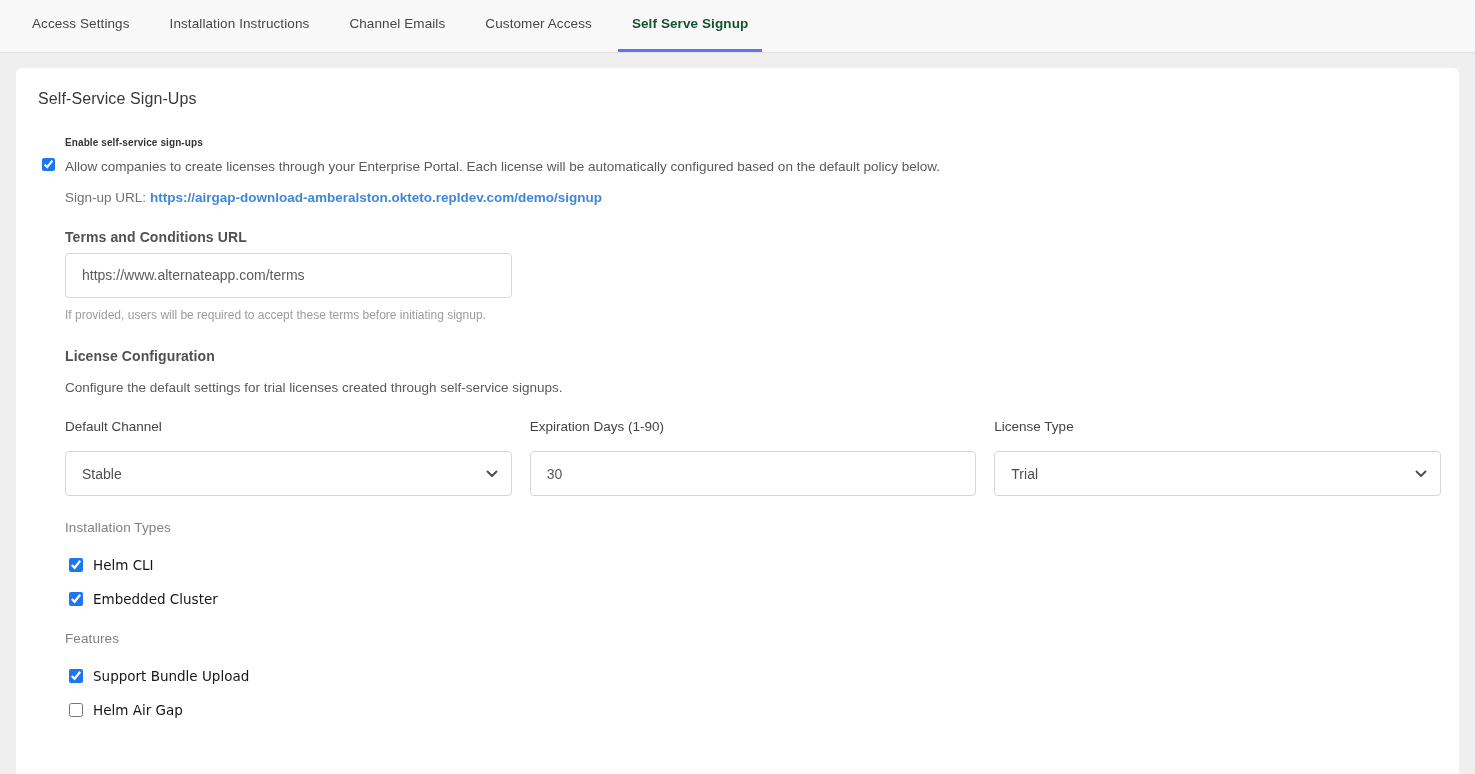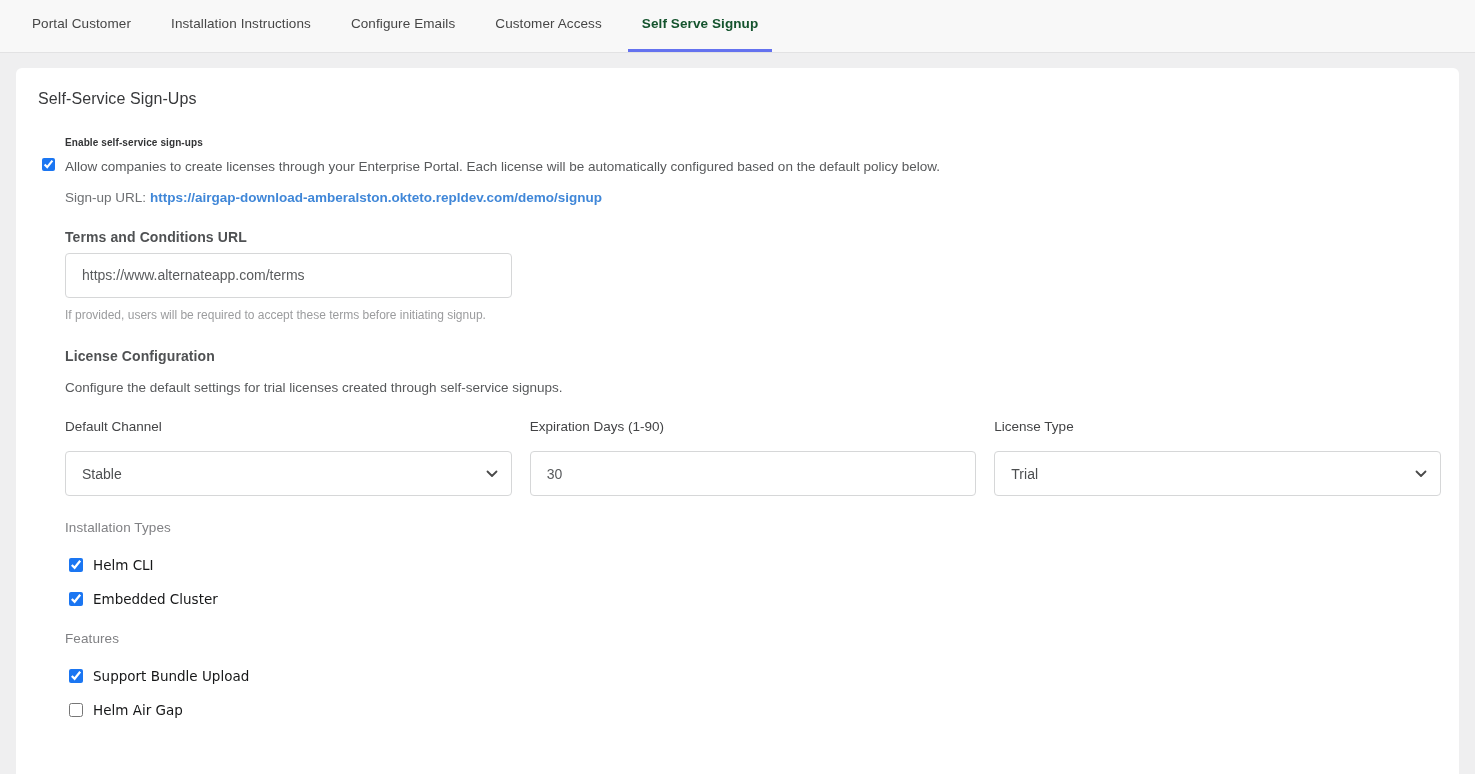--- a/index.html
+++ b/index.html
@@ -179,23 +179,23 @@
     font-family: "DejaVu Sans", sans-serif;
     font-size: 13.5px;
     color: #161718;
     cursor: pointer;
   }
 </style>
 </head>
 <body>
 
 <nav class="tabbar">
-  <div class="tab">Portal Customer</div>
+  <div class="tab">Access Settings</div>
   <div class="tab">Installation Instructions</div>
-  <div class="tab">Configure Emails</div>
+  <div class="tab">Channel Emails</div>
   <div class="tab">Customer Access</div>
   <div class="tab active">Self Serve Signup</div>
 </nav>
 
 <main class="card">
   <h1 class="page-title">Self-Service Sign-Ups</h1>
 
   <div class="section">
     <h2 class="enable-heading">Enable self-service sign-ups</h2>
 

